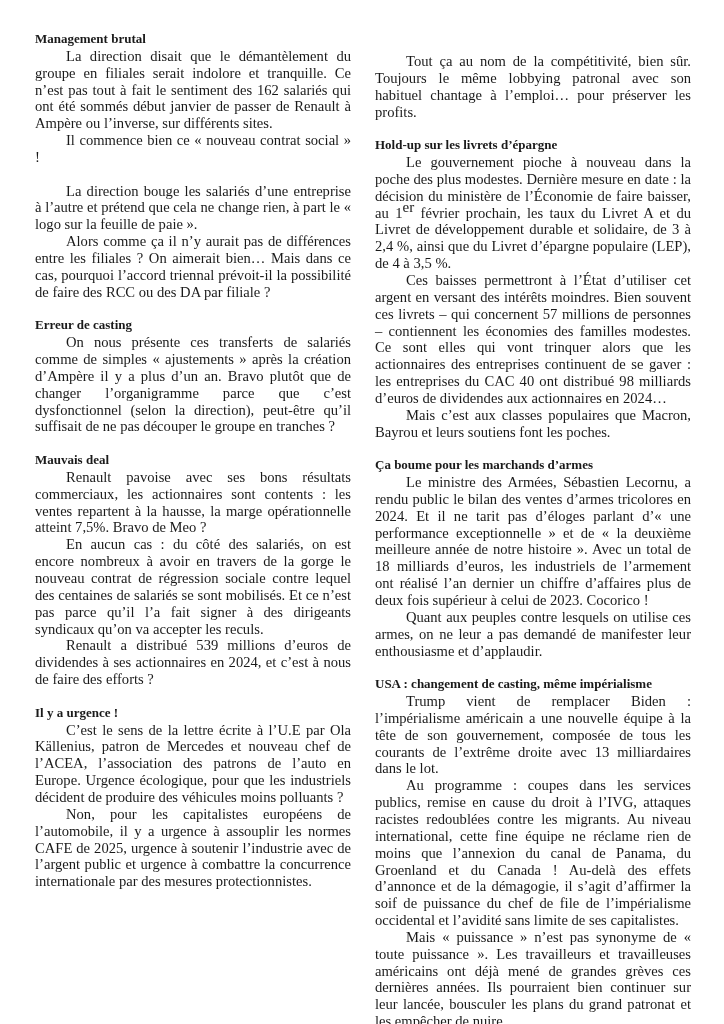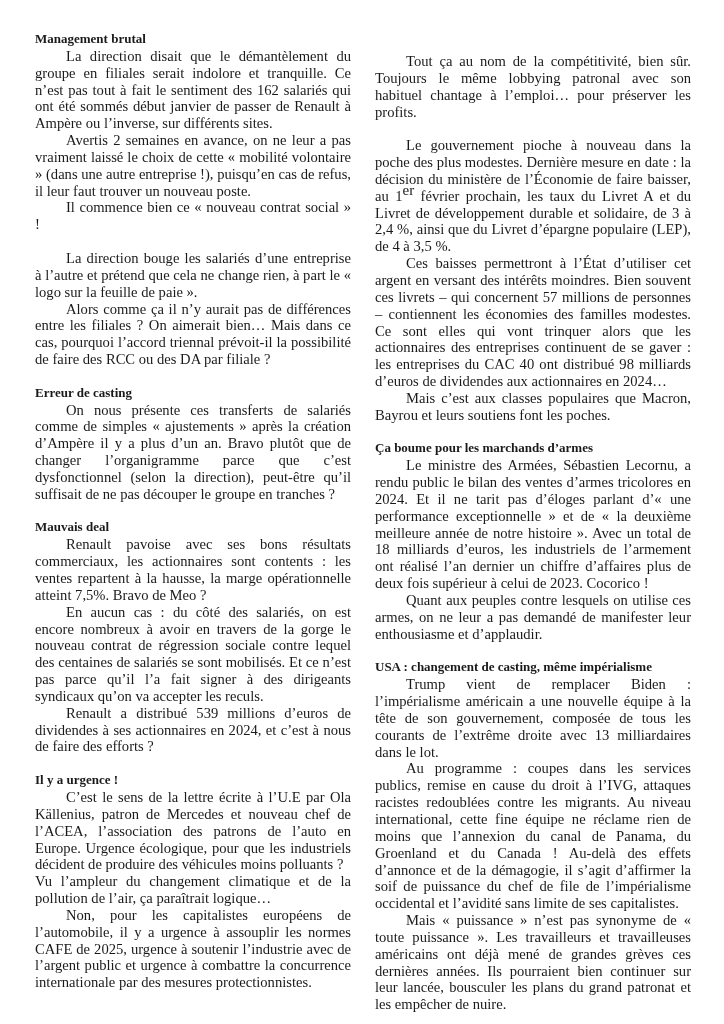--- a/index.html
+++ b/index.html
@@ -15,21 +15,20 @@
   sup { font-size:15px; line-height:0; }
 </style>
 </head>
 <body>
 
 <div class="col" id="col-left">
 
   <div class="art">
     <h2>Management brutal</h2>
     <p>La direction disait que le démantèlement du groupe en filiales serait indolore et tranquille. Ce n’est pas tout à fait le sentiment des 162 salariés qui ont été sommés début janvier de passer de Renault à Ampère ou l’inverse, sur différents sites.</p>
-    <p>Avertis 2 semaines en avance, on ne leur a pas vraiment laissé le choix de cette « mobilité volontaire » (dans une autre entreprise !), puisqu’en cas de refus, il leur faut trouver un nouveau poste.</p>
     <p>Il commence bien ce « nouveau contrat social » !</p>
   </div>
 
   <div class="art">
     <p>La direction bouge les salariés d’une entreprise à l’autre et prétend que cela ne change rien, à part le « logo sur la feuille de paie ».</p>
     <p>Alors comme ça il n’y aurait pas de différences entre les filiales ? On aimerait bien… Mais dans ce cas, pourquoi l’accord triennal prévoit-il la possibilité de faire des RCC ou des DA par filiale ?</p>
   </div>
 
   <div class="art">
     <h2>Erreur de casting</h2>
@@ -39,32 +38,32 @@
   <div class="art">
     <h2>Mauvais deal</h2>
     <p>Renault pavoise avec ses bons résultats commerciaux, les actionnaires sont contents : les ventes repartent à la hausse, la marge opérationnelle atteint 7,5%. Bravo de Meo ?</p>
     <p>En aucun cas : du côté des salariés, on est encore nombreux à avoir en travers de la gorge le nouveau contrat de régression sociale contre lequel des centaines de salariés se sont mobilisés. Et ce n’est pas parce qu’il l’a fait signer à des dirigeants syndicaux qu’on va accepter les reculs.</p>
     <p>Renault a distribué 539 millions d’euros de dividendes à ses actionnaires en 2024, et c’est à nous de faire des efforts ?</p>
   </div>
 
   <div class="art">
     <h2>Il y a urgence !</h2>
     <p>C’est le sens de la lettre écrite à l’U.E par Ola Källenius, patron de Mercedes et nouveau chef de l’ACEA, l’association des patrons de l’auto en Europe. Urgence écologique, pour que les industriels décident de produire des véhicules moins polluants ?</p>
-    <p class="noindent">Vu l’ampleur du changement climatique et de la pollution de l’air, ça paraîtrait logique…</p>
     <p>Non, pour les capitalistes européens de l’automobile, il y a urgence à assouplir les normes CAFE de 2025, urgence à soutenir l’industrie avec de l’argent public et urgence à combattre la concurrence internationale par des mesures protectionnistes.</p>
   </div>
 </div>
 
 <div class="col" id="col-right">
 
   <div class="art">
     <p>Tout ça au nom de la compétitivité, bien sûr. Toujours le même lobbying patronal avec son habituel chantage à l’emploi… pour préserver les profits.</p>
   </div>
 
   <div class="art">
+    <h2>Hold-up sur les livrets d’épargne</h2>
     <p><span>Le gouvernement pioche à nouveau dans la poche des plus modestes. Dernière mesure en date : la décision du ministère de l’Économie de faire baisser, au 1</span><sup>er</sup><span> février prochain, les taux du Livret A et du Livret de développement durable et solidaire, de 3 à 2,4 %, ainsi que du Livret d’épargne populaire (LEP), de 4 à 3,5 %.</span></p>
     <p>Ces baisses permettront à l’État d’utiliser cet argent en versant des intérêts moindres. Bien souvent ces livrets – qui concernent 57 millions de personnes – contiennent les économies des familles modestes. Ce sont elles qui vont trinquer alors que les actionnaires des entreprises continuent de se gaver : les entreprises du CAC 40 ont distribué 98 milliards d’euros de dividendes aux actionnaires en 2024…</p>
     <p>Mais c’est aux classes populaires que Macron, Bayrou et leurs soutiens font les poches.</p>
   </div>
 
   <div class="art">
     <h2>Ça boume pour les marchands d’armes</h2>
     <p>Le ministre des Armées, Sébastien Lecornu, a rendu public le bilan des ventes d’armes tricolores en 2024. Et il ne tarit pas d’éloges parlant d’« une performance exceptionnelle » et de « la deuxième meilleure année de notre histoire ». Avec un total de 18 milliards d’euros, les industriels de l’armement ont réalisé l’an dernier un chiffre d’affaires plus de deux fois supérieur à celui de 2023. Cocorico !</p>
     <p>Quant aux peuples contre lesquels on utilise ces armes, on ne leur a pas demandé de manifester leur enthousiasme et d’applaudir.</p>
   </div>

